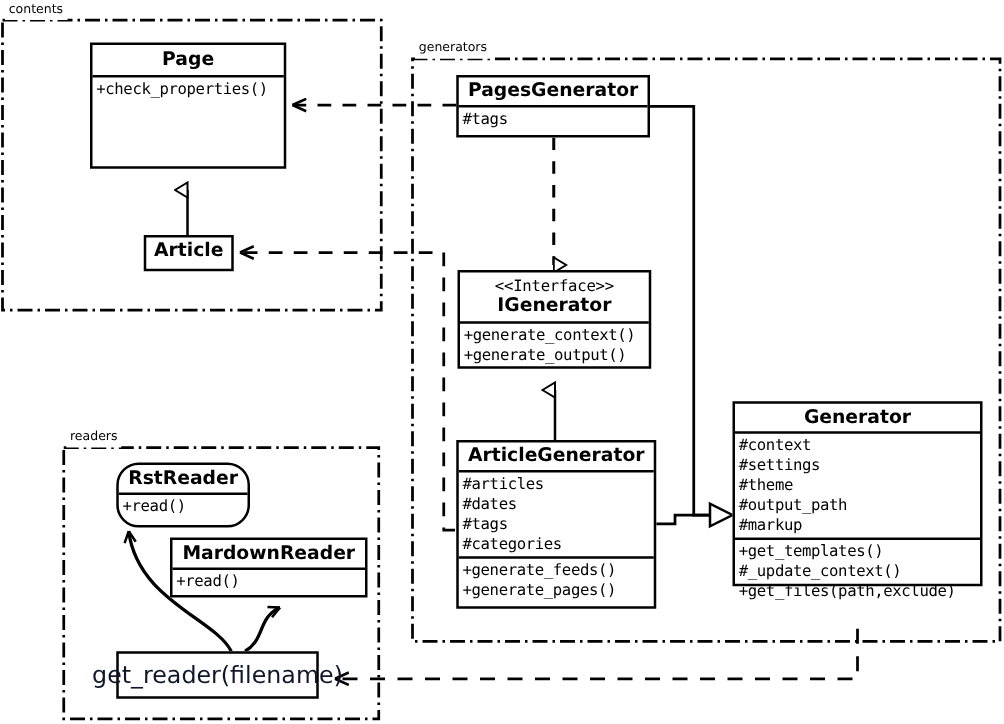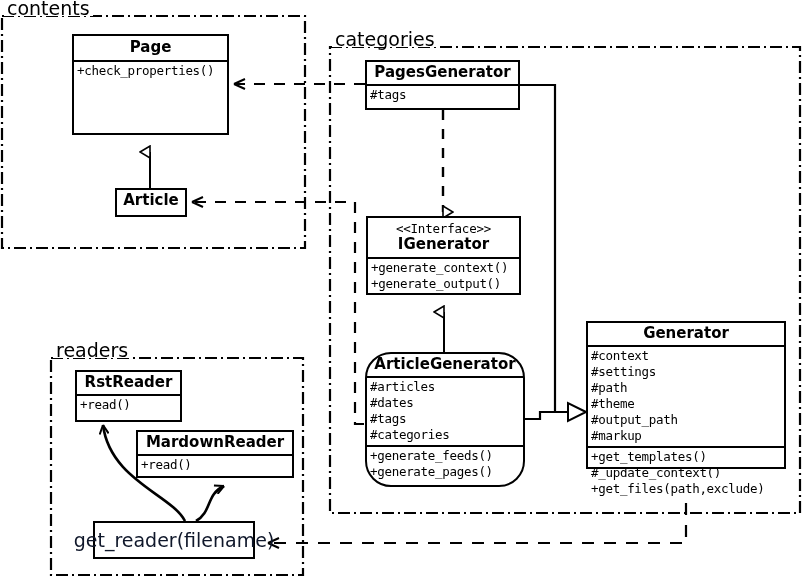--- a/index.html
+++ b/index.html
@@ -19,21 +19,21 @@
     position: absolute;
     left: 0;
     top: 0;
     width: 803px;
     height: 579px;
     pointer-events: none;
   }
   .pkg-label {
     position: absolute;
     font-family: "DejaVu Sans", sans-serif;
-    font-size: 19px;
+    font-size: 10px;
     color: #000;
     background: #ffffff;
     padding: 0 3px;
     white-space: nowrap;
     line-height: 16px;
   }
   
   .uml-class {
     position: absolute;
     box-sizing: border-box;
@@ -154,21 +154,21 @@
     <g>
       <path d="M185,521 C172,495 110,480 103,425" fill="none" stroke="#000" stroke-width="2.6" marker-end="url(#open-arrow-sm)"></path>
     </g>
 
     <g>
       <path d="M196,521 C212,512 206,494 224,486" fill="none" stroke="#000" stroke-width="2.6" marker-end="url(#open-arrow-sm)"></path>
     </g>
   </svg>
 
   <div class="pkg-label" style="left:4px; top:0px;">contents</div>
-  <div class="pkg-label" style="left:332px; top:31px;">categories</div>
+  <div class="pkg-label" style="left:332px; top:31px;">generators</div>
   <div class="pkg-label" style="left:53px; top:342px;">readers</div>
 
   <div class="uml-class" style="left:72px; top:34px; width:157px; height:101px;">
     <div class="uml-name">Page</div>
     <div class="uml-sep uml-compartment">
       <div class="uml-member">+check_properties()</div>
     </div>
   </div>
 
   <div class="uml-class" style="left:115px; top:188px; width:72px; height:29px;">
@@ -186,52 +186,51 @@
     <div class="uml-name" style="padding:3px 4px 4px 4px;">
       <span class="uml-stereo">&lt;&lt;Interface&gt;&gt;</span>
       <span>IGenerator</span>
     </div>
     <div class="uml-sep uml-compartment">
       <div class="uml-member">+generate_context()</div>
       <div class="uml-member">+generate_output()</div>
     </div>
   </div>
 
-  <div class="uml-class" style="left:365px; top:352px; width:160px; height:135px;border-radius:26px;">
+  <div class="uml-class" style="left:365px; top:352px; width:160px; height:135px;">
     <div class="uml-name" style="padding:2px 4px 3px 4px;">ArticleGenerator</div>
     <div class="uml-sep uml-compartment">
       <div class="uml-member">#articles</div>
       <div class="uml-member">#dates</div>
       <div class="uml-member">#tags</div>
       <div class="uml-member">#categories</div>
     </div>
     <div class="uml-sep uml-compartment">
       <div class="uml-member">+generate_feeds()</div>
       <div class="uml-member">+generate_pages()</div>
     </div>
   </div>
 
   <div class="uml-class" style="left:586px; top:321px; width:200px; height:148px;">
     <div class="uml-name" style="padding:2px 4px 3px 4px;">Generator</div>
     <div class="uml-sep uml-compartment">
       <div class="uml-member">#context</div>
       <div class="uml-member">#settings</div>
-      <div class="uml-member">#path</div>
       <div class="uml-member">#theme</div>
       <div class="uml-member">#output_path</div>
       <div class="uml-member">#markup</div>
     </div>
     <div class="uml-sep uml-compartment">
       <div class="uml-member">+get_templates()</div>
       <div class="uml-member">#_update_context()</div>
       <div class="uml-member">+get_files(path,exclude)</div>
     </div>
   </div>
 
-  <div class="uml-class" style="left:75px; top:370px; width:107px; height:52px;">
+  <div class="uml-class" style="left:93px; top:370px; width:107px; height:52px;border-radius:18px;">
     <div class="uml-name" style="padding:2px 4px 3px 4px;">RstReader</div>
     <div class="uml-sep uml-compartment">
       <div class="uml-member">+read()</div>
     </div>
   </div>
 
   <div class="uml-class" style="left:136px; top:430px; width:158px; height:48px;">
     <div class="uml-name" style="padding:2px 4px 3px 4px;">MardownReader</div>
     <div class="uml-sep uml-compartment">
       <div class="uml-member">+read()</div>

